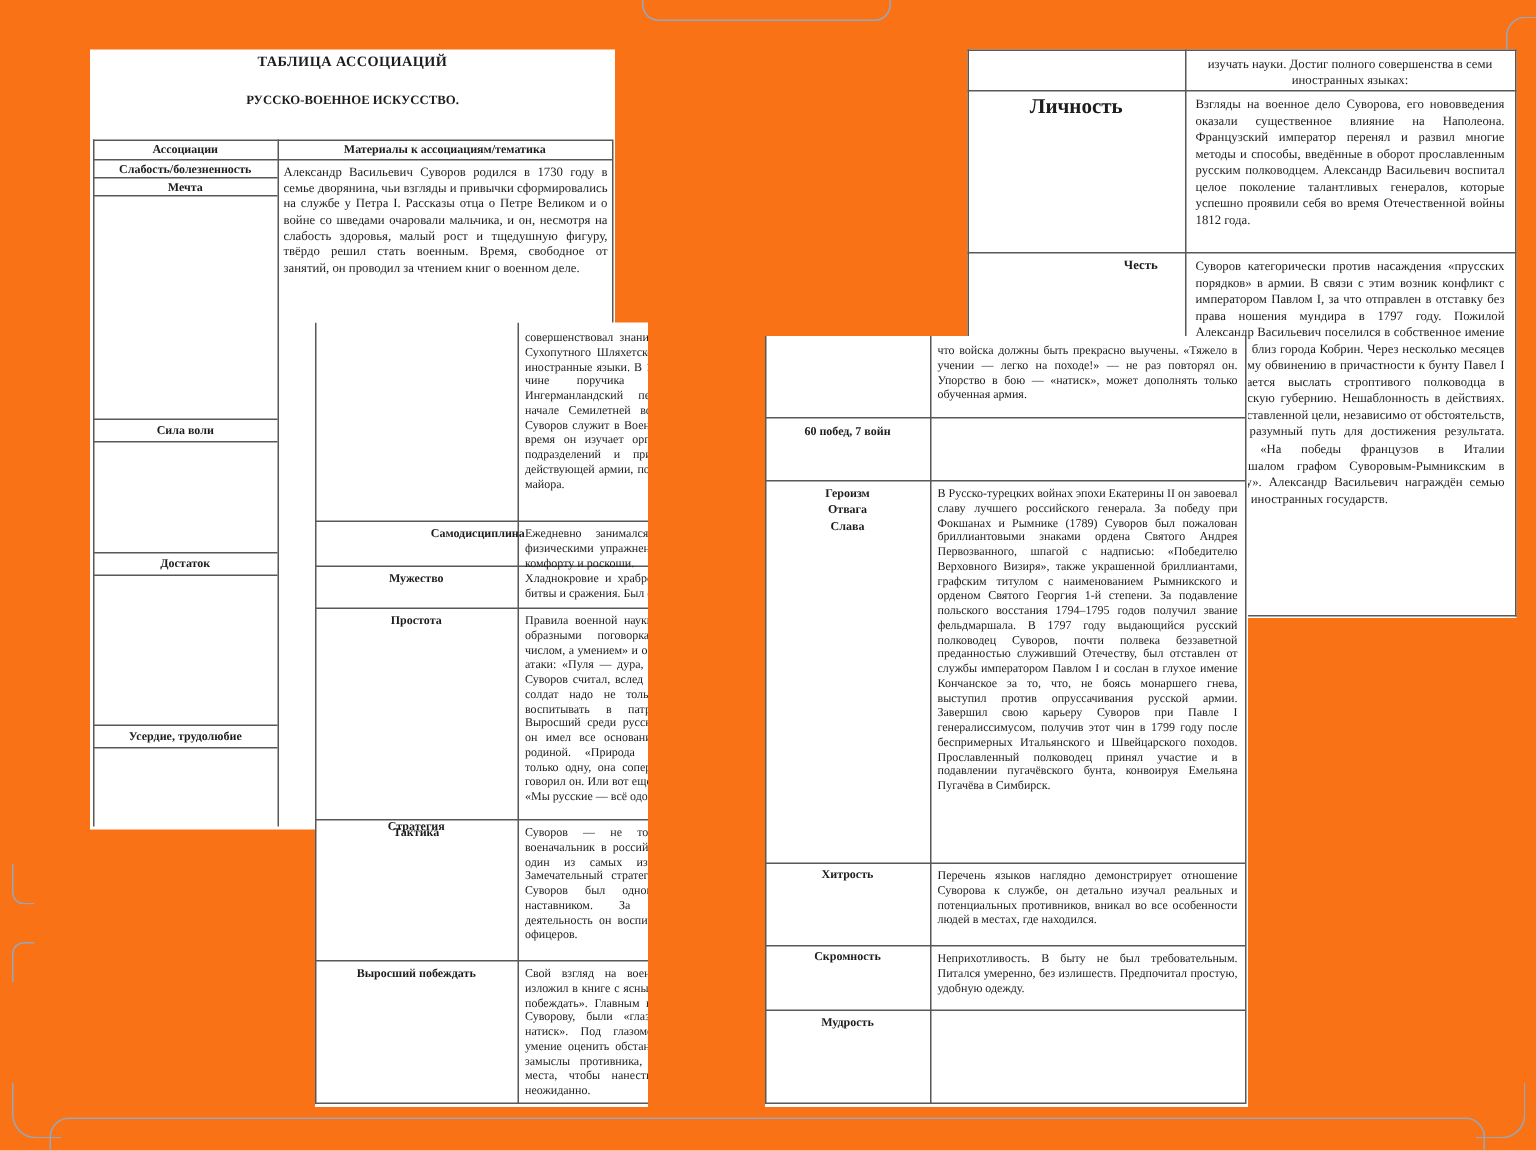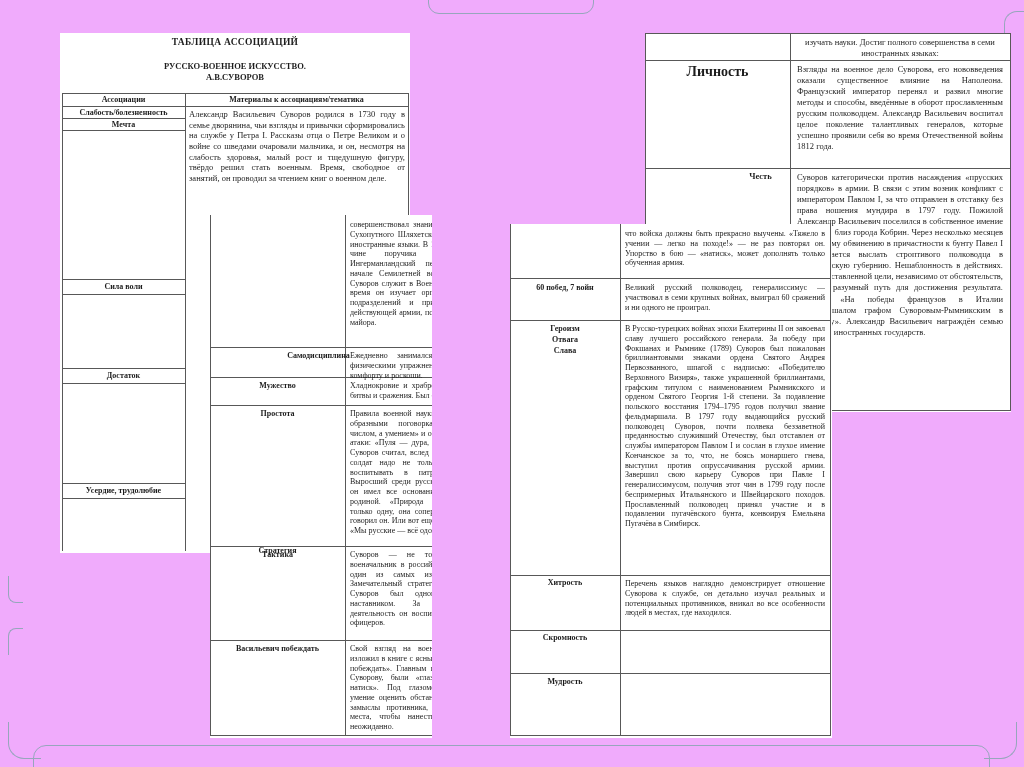--- a/index.html
+++ b/index.html
@@ -1,16 +1,16 @@
 <!DOCTYPE html>
 <html><head>
 <meta charset="utf-8">
 <style>
   html,body{margin:0;padding:0;background:#ffffff;}
-  .slide{position:relative;width:1024px;height:767px;background:#f0abfc;overflow:hidden;
+  .slide{position:relative;width:1024px;height:767px;background:#f97316;overflow:hidden;
          font-family:"Liberation Serif","DejaVu Serif",serif;color:#1d1d1d;}
   .deco{position:absolute;}
   .page{position:absolute;background:#ffffff;}
   .ln{position:absolute;background:#585858;}
   .lbl{position:absolute;font-weight:bold;font-size:8px;line-height:1.15;text-align:center;}
   .txt{position:absolute;font-size:8px;line-height:1.22;text-align:justify;}
   .ttl{position:absolute;left:0;width:100%;text-align:center;font-weight:bold;}
   .ctr{text-align:center;}
 </style>
 </head>
@@ -22,21 +22,20 @@
   <div class="deco" style="left:1004px;top:11px;width:40px;height:70px;border-left:1px solid #97a6bc;border-top:1px solid #97a6bc;border-top-left-radius:13px;"></div>
   <div class="deco" style="left:8px;top:576px;width:14px;height:26px;border-left:1px solid #97a6bc;border-bottom:1px solid #97a6bc;border-bottom-left-radius:8px;"></div>
   <div class="deco" style="left:8px;top:628px;width:14px;height:26px;border-left:1px solid #97a6bc;border-top:1px solid #97a6bc;border-top-left-radius:8px;"></div>
   <div class="deco" style="left:8px;top:722px;width:32px;height:36px;border-left:1px solid #97a6bc;border-bottom:1px solid #97a6bc;border-bottom-left-radius:16px;"></div>
   <div class="deco" style="left:984px;top:722px;width:32px;height:36px;border-right:1px solid #97a6bc;border-bottom:1px solid #97a6bc;border-bottom-right-radius:16px;"></div>
   <div class="deco" style="left:33px;top:745px;width:955px;height:40px;border:1px solid #97a6bc;border-radius:13px;"></div>
 
   <div class="page" style="left:60px;top:33px;width:350px;height:520px;z-index:1;">
     <div class="ttl" style="top:4px;font-size:9.5px;letter-spacing:.3px;">ТАБЛИЦА АССОЦИАЦИЙ</div>
     <div class="ttl" style="top:28px;font-size:8.5px;">РУССКО-ВОЕННОЕ ИСКУССТВО.</div>
-    <div class="ttl" style="top:39px;font-size:8.5px;">А.В.СУВОРОВ</div>
 
     <div class="ln" style="left:2px;top:60px;width:346px;height:1px;"></div>
     <div class="ln" style="left:2px;top:73px;width:346px;height:1px;"></div>
     <div class="ln" style="left:2px;top:60px;width:1px;height:458px;"></div>
     <div class="ln" style="left:125px;top:60px;width:1px;height:458px;"></div>
     <div class="ln" style="left:348px;top:60px;width:1px;height:458px;"></div>
     <div class="ln" style="left:2px;top:85px;width:123px;height:1px;"></div>
     <div class="ln" style="left:2px;top:97px;width:123px;height:1px;"></div>
     <div class="ln" style="left:2px;top:246px;width:123px;height:1px;"></div>
     <div class="ln" style="left:2px;top:261px;width:123px;height:1px;"></div>
@@ -84,41 +83,41 @@
     <div class="txt" style="left:140px;top:5px;width:152px;">совершенствовал знания, посещал занятия Сухопутного Шляхетского корпуса, изучал иностранные языки. В 1754 году Суворов в чине поручика направляется в Ингерманландский пехотный полк. В начале Семилетней войны в 1756 году Суворов служит в Военной коллегии, в это время он изучает организацию тыловых подразделений и принципы снабжения действующей армии, получив чин премьер-майора.</div>
     <div class="lbl" style="left:0;top:136px;width:135px;padding-left:41px;">Самодисциплина</div>
     <div class="txt" style="left:140px;top:136px;width:152px;">Ежедневно занимался закаливанием и физическими упражнениями, не привык к комфорту и роскоши.</div>
     <div class="lbl" style="left:0;top:166px;width:135px;">Мужество</div>
     <div class="txt" style="left:140px;top:166px;width:152px;">Хладнокровие и храбрость в бою. Любил битвы и сражения. Был смел и решителен.</div>
     <div class="lbl" style="left:0;top:194px;width:135px;">Простота</div>
     <div class="txt" style="left:140px;top:194px;width:152px;">Правила военной науки Суворов изложил образными поговорками: «Воюют не числом, а умением» и о значении штыковой атаки: «Пуля — дура, штык — молодец». Суворов считал, вслед за Румянцевым, что солдат надо не только обучать, но и воспитывать в патриотическом духе. Выросший среди русских военных побед, он имел все основания гордиться своей родиной. «Природа произвела Россию только одну, она соперниц не имеет», — говорил он. Или вот еще суворовские слова: «Мы русские — всё одолеем».</div>
     <div class="lbl" style="left:0;top:335px;width:135px;">Тактика</div>
     <div class="lbl" style="left:0;top:331px;width:135px;">Стратегия</div>
     <div class="txt" style="left:140px;top:335px;width:152px;">Суворов — не только выдающийся военачальник в российской истории, но и один из самых известных в мире. Замечательный стратег и тонкий тактик, Суворов был одновременно мудрым наставником. За свою военную деятельность он воспитал плеяду высших офицеров.</div>
-    <div class="lbl" style="left:0;top:429px;width:135px;">Васильевич побеждать</div>
+    <div class="lbl" style="left:0;top:429px;width:135px;">Выросший побеждать</div>
     <div class="txt" style="left:140px;top:429px;width:152px;">Свой взгляд на военное искусство он изложил в книге с ясным названием «Наука побеждать». Главным в военном деле, по Суворову, были «глазомер, быстрота и натиск». Под глазомером он понимал умение оценить обстановку, проникнуть в замыслы противника, найти его слабые места, чтобы нанести удар быстро и неожиданно.</div>
   </div>
 
   <div class="page" style="left:510px;top:224px;width:322px;height:514px;z-index:4;">
     <div class="ln" style="left:0;top:0;width:1px;height:512px;"></div>
     <div class="ln" style="left:110px;top:0;width:1px;height:512px;"></div>
     <div class="ln" style="left:320px;top:0;width:1px;height:512px;"></div>
     <div class="ln" style="left:0;top:54px;width:320px;height:1px;"></div>
     <div class="ln" style="left:0;top:96px;width:320px;height:1px;"></div>
     <div class="ln" style="left:0;top:351px;width:320px;height:1px;"></div>
     <div class="ln" style="left:0;top:406px;width:320px;height:1px;"></div>
     <div class="ln" style="left:0;top:449px;width:320px;height:1px;"></div>
     <div class="ln" style="left:0;top:511px;width:320px;height:1px;"></div>
 
     <div class="txt" style="left:115px;top:5px;width:200px;">что войска должны быть прекрасно выучены. «Тяжело в учении — легко на походе!» — не раз повторял он. Упорство в бою — «натиск», может дополнять только обученная армия.</div>
     <div class="lbl" style="left:0;top:59px;width:110px;">60 побед, 7 войн</div>
-    <div class="txt" style="left:115px;top:59px;width:200px;">Великий русский полководец, генералиссимус — участвовал в семи крупных войнах, выиграл 60 сражений и ни одного не проиграл.</div>
     <div class="lbl" style="left:0;top:100px;width:110px;">Героизм</div>
     <div class="lbl" style="left:0;top:111px;width:110px;">Отвага</div>
     <div class="lbl" style="left:0;top:122px;width:110px;">Слава</div>
     <div class="txt" style="left:115px;top:100px;width:200px;">В Русско-турецких войнах эпохи Екатерины II он завоевал славу лучшего российского генерала. За победу при Фокшанах и Рымнике (1789) Суворов был пожалован бриллиантовыми знаками ордена Святого Андрея Первозванного, шпагой с надписью: «Победителю Верховного Визиря», также украшенной бриллиантами, графским титулом с наименованием Рымникского и орденом Святого Георгия 1-й степени. За подавление польского восстания 1794–1795 годов получил звание фельдмаршала. В 1797 году выдающийся русский полководец Суворов, почти полвека беззаветной преданностью служивший Отечеству, был отставлен от службы императором Павлом I и сослан в глухое имение Кончанское за то, что, не боясь монаршего гнева, выступил против опруссачивания русской армии. Завершил свою карьеру Суворов при Павле I генералиссимусом, получив этот чин в 1799 году после беспримерных Итальянского и Швейцарского походов. Прославленный полководец принял участие и в подавлении пугачёвского бунта, конвоируя Емельяна Пугачёва в Симбирск.</div>
     <div class="lbl" style="left:0;top:354px;width:110px;">Хитрость</div>
     <div class="txt" style="left:115px;top:355px;width:200px;">Перечень языков наглядно демонстрирует отношение Суворова к службе, он детально изучал реальных и потенциальных противников, вникал во все особенности людей в местах, где находился.</div>
     <div class="lbl" style="left:0;top:409px;width:110px;">Скромность</div>
+    <div class="txt" style="left:115px;top:410px;width:200px;">Неприхотливость. В быту не был требовательным. Питался умеренно, без излишеств. Предпочитал простую, удобную одежду.</div>
     <div class="lbl" style="left:0;top:453px;width:110px;">Мудрость</div>
   </div>
 
 </div>
 
 </body></html>

